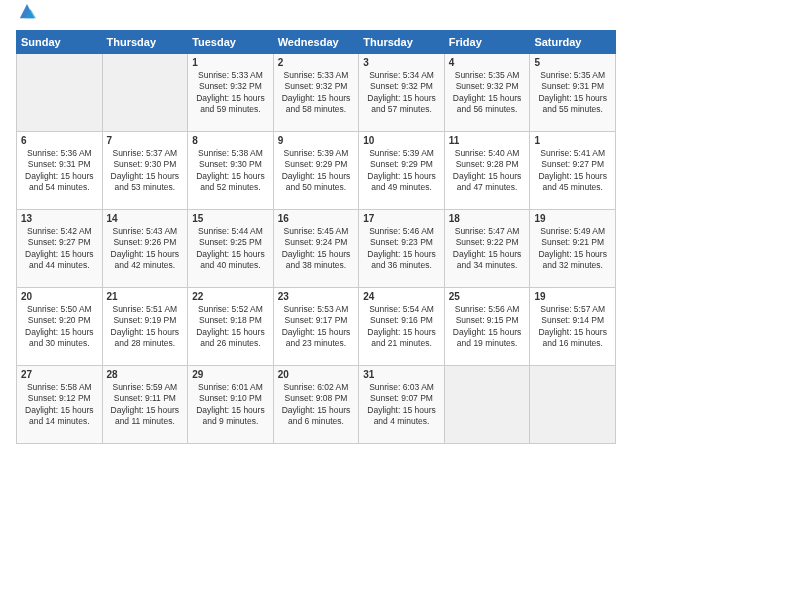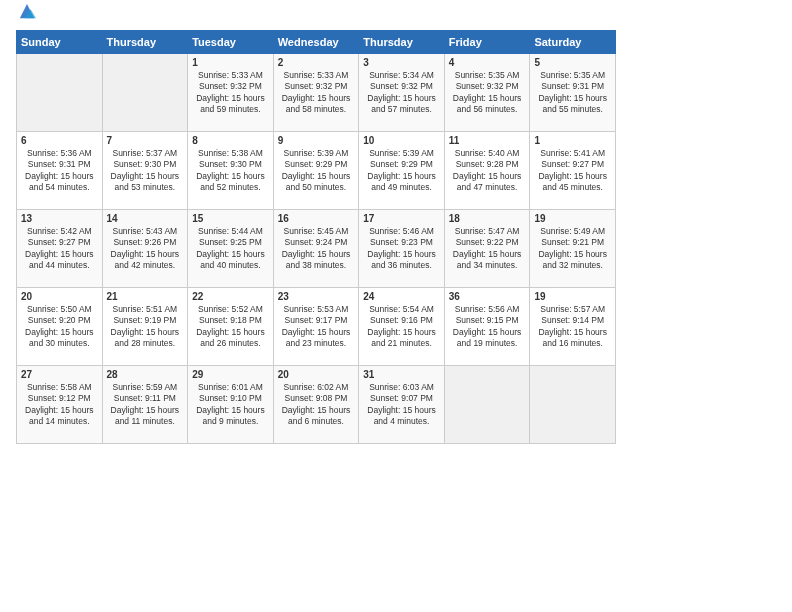--- a/index.html
+++ b/index.html
@@ -237,21 +237,21 @@
           </td>
           <td>
             <div class="day-num">23</div>
             <div class="day-info">Sunrise: 5:53 AM<br>Sunset: 9:17 PM<br>Daylight: 15 hours<br>and 23 minutes.</div>
           </td>
           <td>
             <div class="day-num">24</div>
             <div class="day-info">Sunrise: 5:54 AM<br>Sunset: 9:16 PM<br>Daylight: 15 hours<br>and 21 minutes.</div>
           </td>
           <td>
-            <div class="day-num">36</div>
+            <div class="day-num">25</div>
             <div class="day-info">Sunrise: 5:56 AM<br>Sunset: 9:15 PM<br>Daylight: 15 hours<br>and 19 minutes.</div>
           </td>
           <td>
             <div class="day-num">19</div>
             <div class="day-info">Sunrise: 5:57 AM<br>Sunset: 9:14 PM<br>Daylight: 15 hours<br>and 16 minutes.</div>
           </td>
         </tr>
         <tr>
           <td>
             <div class="day-num">27</div>

